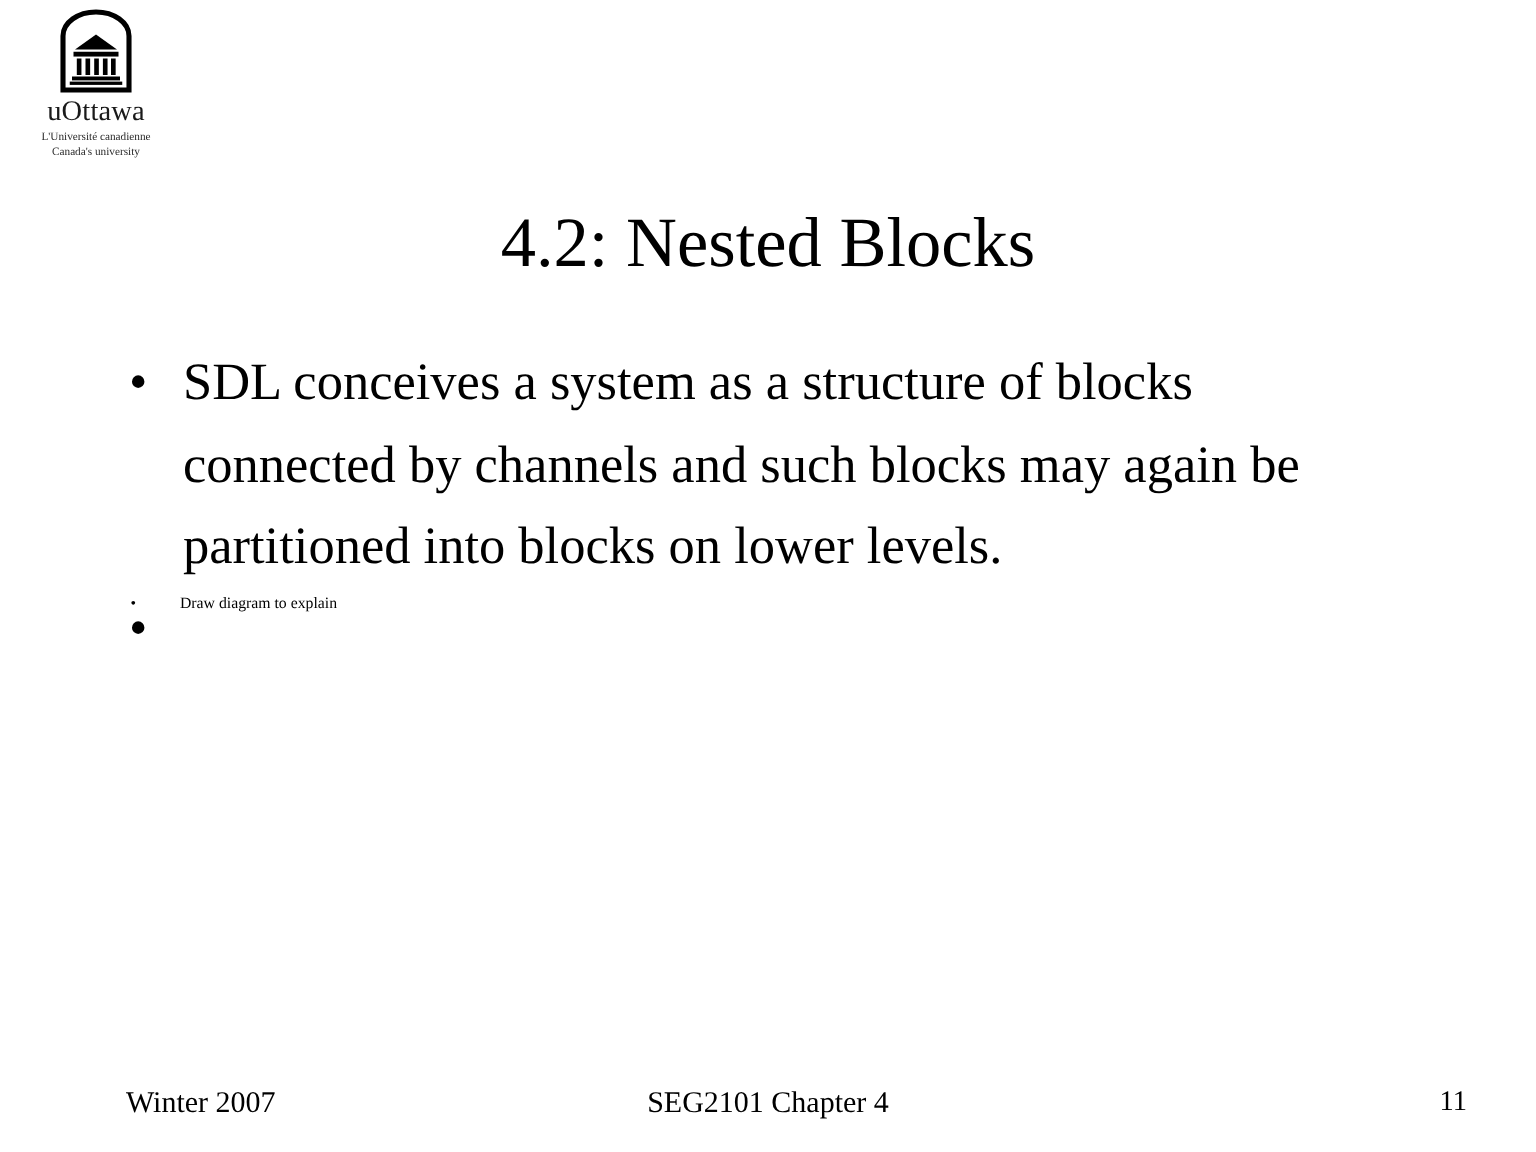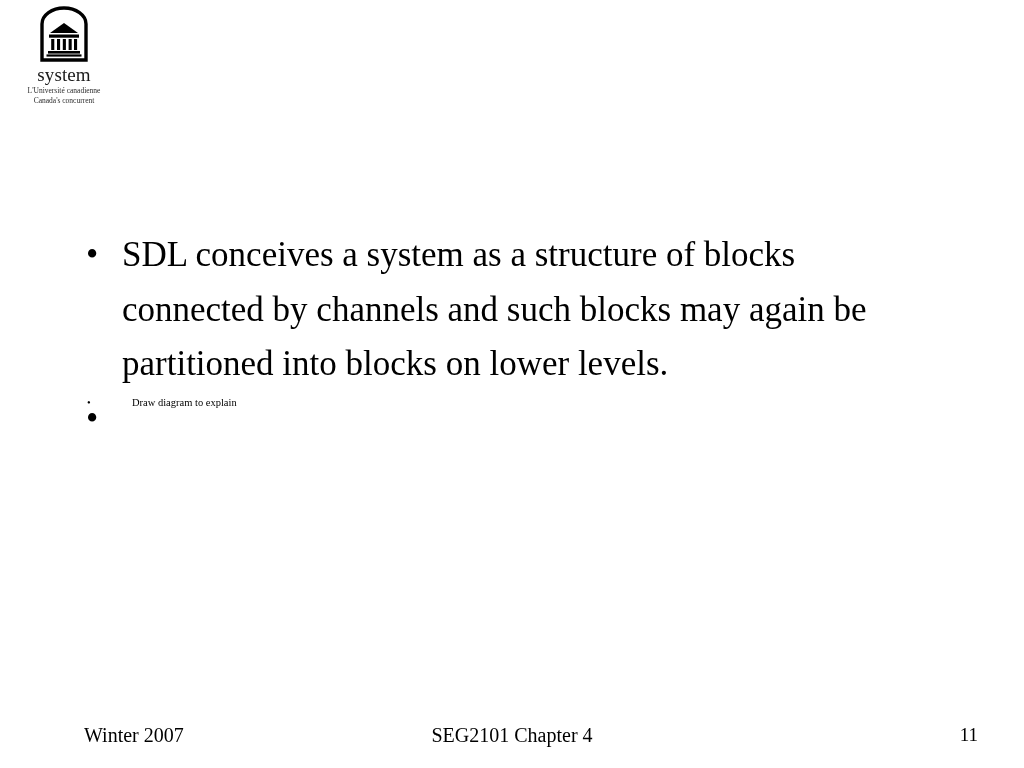--- a/index.html
+++ b/index.html
@@ -100,21 +100,21 @@
   }
   .bullet-l2 .marker {
     position: absolute;
     left: 3px;
     top: 0;
     font-size: 10.5px;
     line-height: 22px;
   }
   .bullet-l2 .l2-text {
     display: inline-block;
-    margin-left: 12px;
+    margin-left: 0px;
     text-align: right;
   }
 
   
   .footer {
     position: absolute;
     left: 0;
     top: 722px;
     width: 1024px;
     height: 30px;
@@ -160,25 +160,26 @@
 
       <rect x="13.2" y="33" width="3.1" height="11" fill="#000000"></rect>
       <rect x="19.0" y="33" width="3.1" height="11" fill="#000000"></rect>
       <rect x="24.8" y="33" width="3.1" height="11" fill="#000000"></rect>
       <rect x="30.6" y="33" width="3.1" height="11" fill="#000000"></rect>
       <rect x="36.0" y="33" width="3.1" height="11" fill="#000000"></rect>
 
       <rect x="10" y="45" width="32" height="2.6" fill="#000000"></rect>
       <rect x="8.5" y="48.4" width="35" height="2.2" fill="#000000"></rect>
     </svg>
-    <span class="logo-wordmark">system</span>
+    <span class="logo-wordmark">uOttawa</span>
     <span class="logo-tagline">L'Université canadienne</span>
-    <span class="logo-tagline">Canada's concurrent</span>
+    <span class="logo-tagline">Canada's university</span>
   </div>
 
+  <h1 class="slide-title">4.2: Nested Blocks</h1>
 
   <div class="body-content">
 
     <div class="bullet-l1">
       <span class="marker">•</span>
       <span class="l1-text">SDL conceives a system as a structure of blocks connected by channels and such blocks may again be partitioned into blocks on lower levels.</span>
     </div>
 
     <div class="bullet-l1">
       <span class="marker">•</span>

